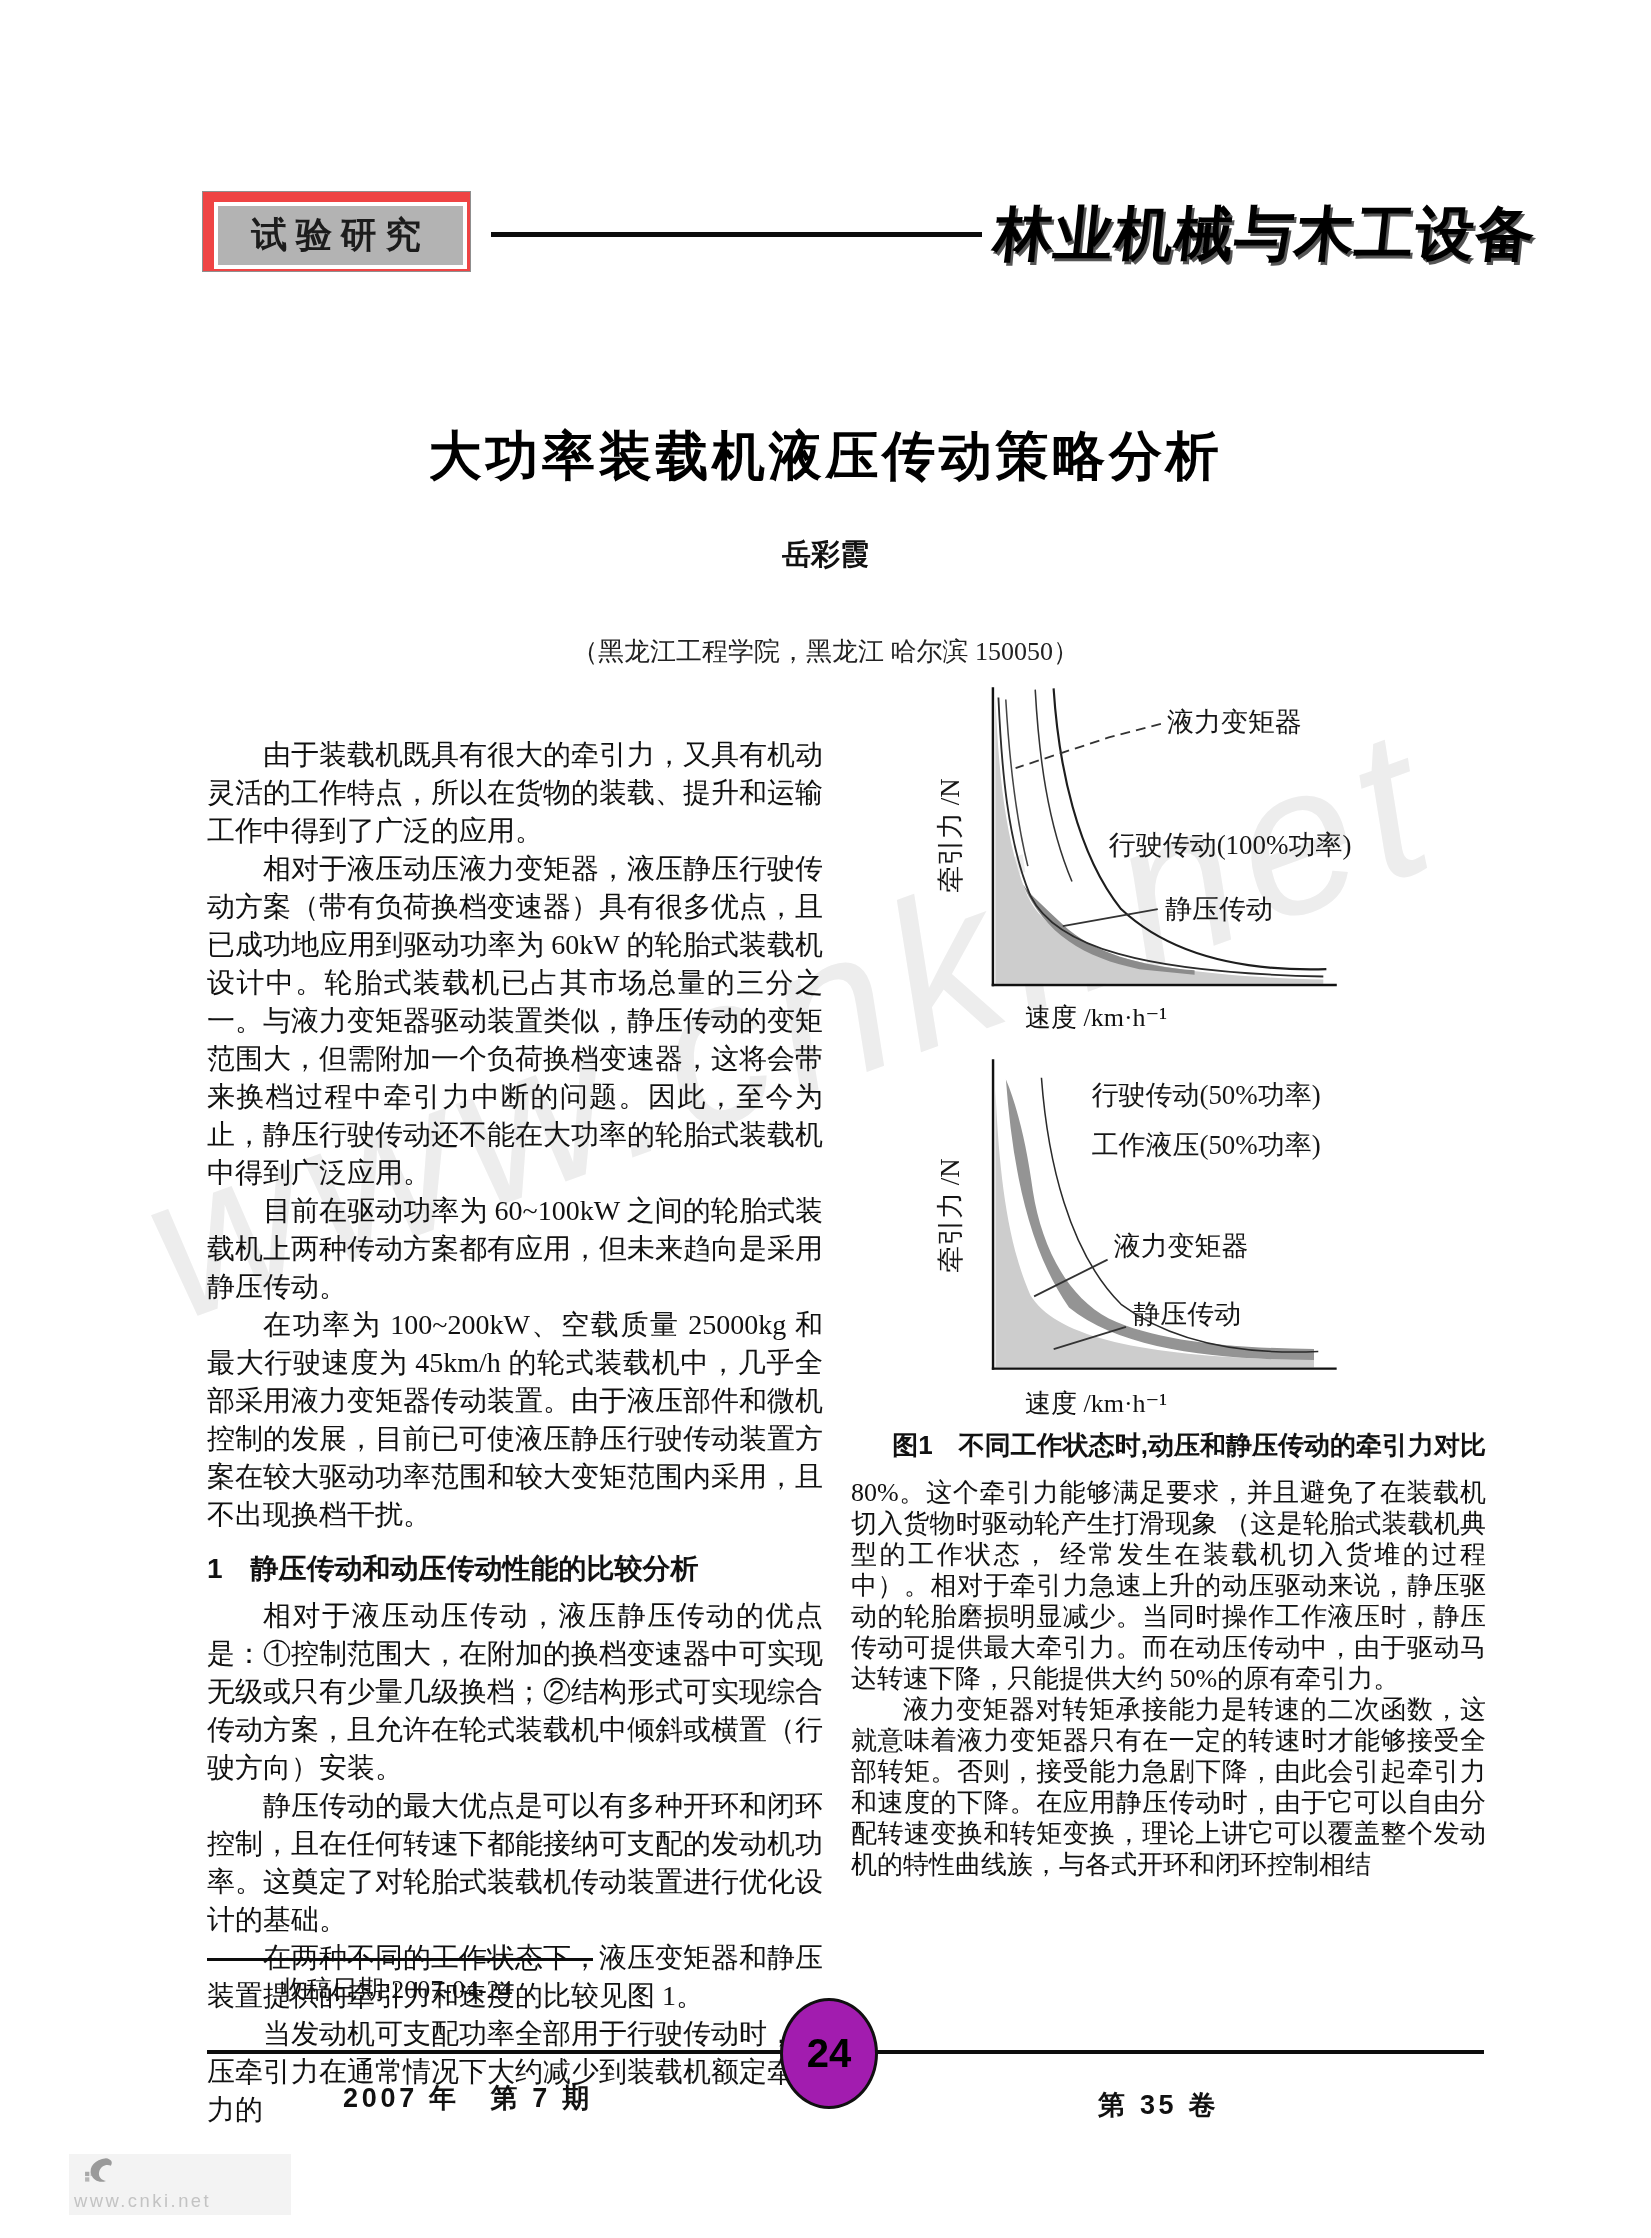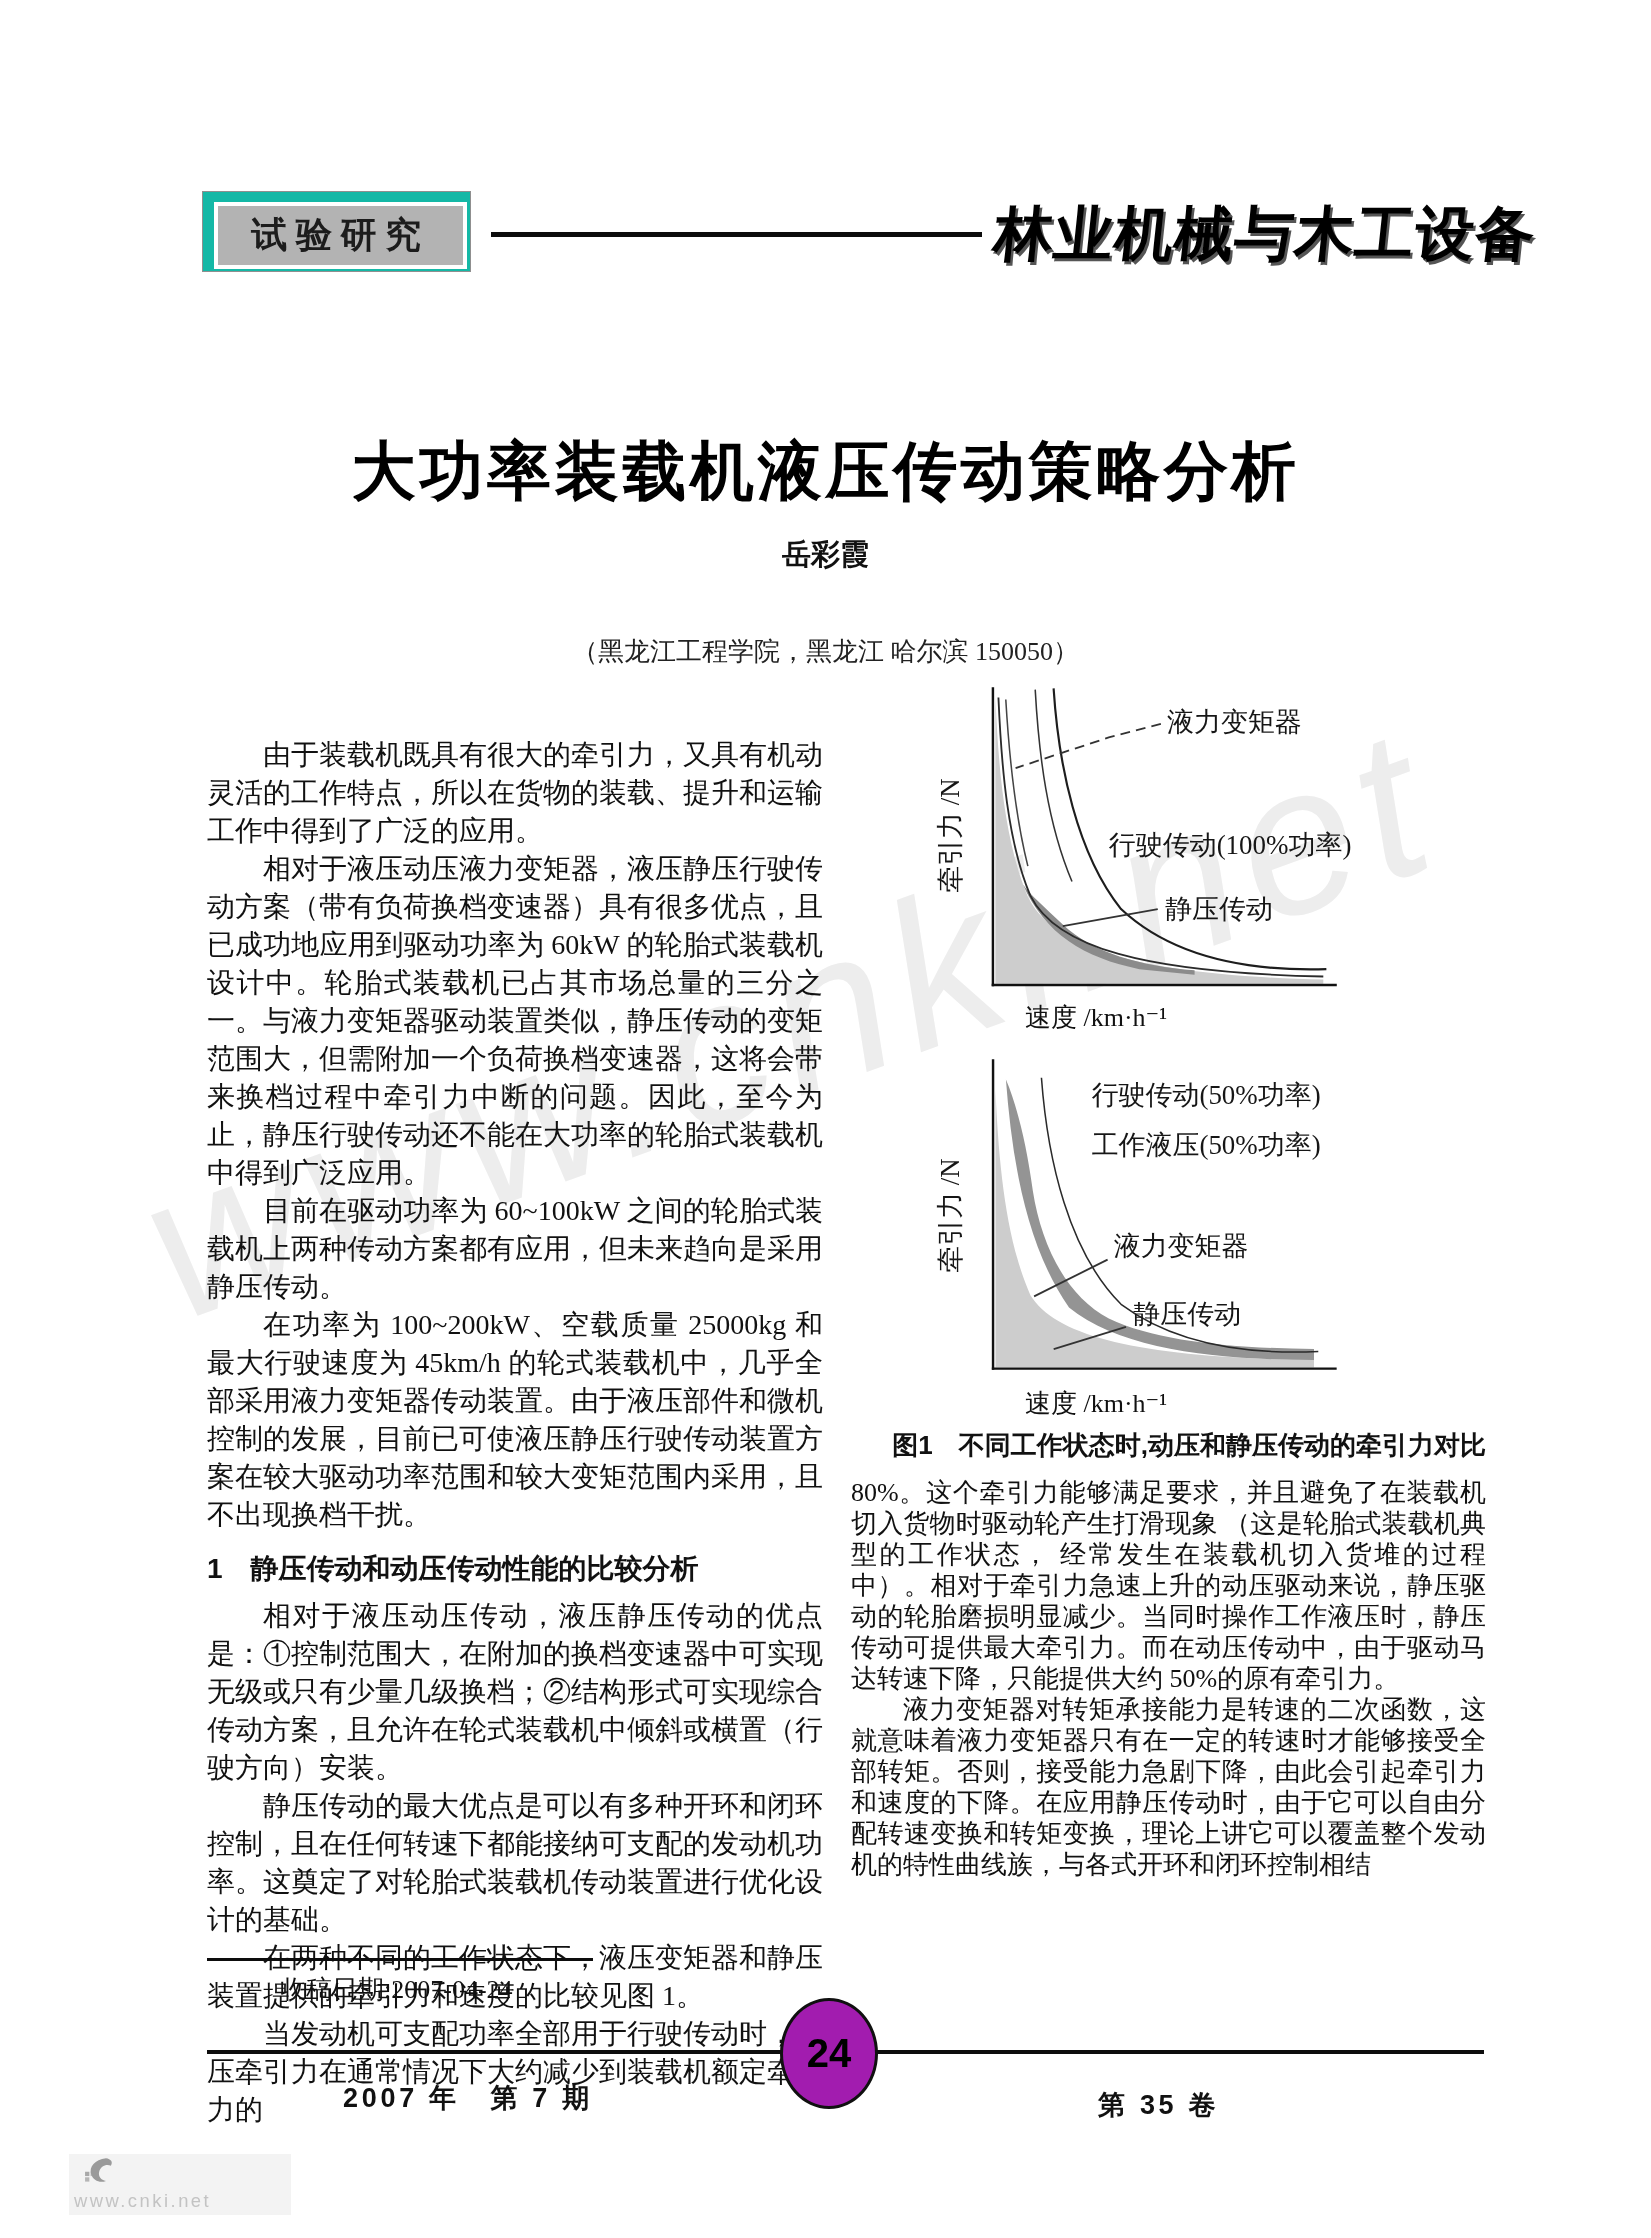--- a/index.html
+++ b/index.html
@@ -1,33 +1,33 @@
 <!DOCTYPE html>
 <html style="font-size:9.8px"><head>
 <meta charset="utf-8">
 <style>
   html,body{margin:0;padding:0;background:#fff;}
   .page{position:relative;width:1651px;height:2239px;background:#fff;overflow:hidden;
         font-family:"Liberation Serif","DejaVu Serif",serif;color:#111;}
   
   .tag-outer{position:absolute;left:202px;top:191px;width:245px;height:59px;
-             background:#14b8a6;border:1.2px solid #8f8f8f;padding:9.8px 11px;}
+             background:#ef4444;border:1.2px solid #8f8f8f;padding:9.8px 11px;}
   .tag-inner{width:100%;height:100%;border:4.3px solid #fff;background:#b3b3b3;
              display:flex;align-items:center;justify-content:center;}
   .tag-text{font-family:"Liberation Sans","DejaVu Sans",sans-serif;font-weight:700;
             font-size:36px;letter-spacing:8.6px;color:#1c1c1c;}
   .header-rule{position:absolute;left:491px;top:232px;width:491px;height:4.9px;background:#0c0c0c;}
   .journal-logo{position:absolute;left:994px;top:195px;width:466px;
                 font-family:"Liberation Sans","DejaVu Sans",sans-serif;
                 font-weight:900;font-size:59px;letter-spacing:1.2px;color:#000;
                 transform:skewX(-6deg);text-shadow:2.5px 2.5px 0 #555;white-space:nowrap;}
   
   .title{position:absolute;left:0;top:385px;width:1651px;text-align:center;
          font-family:"Liberation Sans","DejaVu Sans",sans-serif;font-weight:900;
-         font-size:64px;letter-spacing:3.7px;color:#000;}
+         font-size:53px;letter-spacing:3.7px;color:#000;}
   .author{position:absolute;left:0;top:535px;width:1651px;text-align:center;
           font-size:29px;font-weight:700;}
   .affiliation{position:absolute;left:0;top:594px;width:1651px;text-align:center;
                font-size:26px;color:#222;margin-top:40px;}
   
   .wm-diagonal{position:absolute;left:110px;top:883px;width:1472px;z-index:0;
                font-family:"Liberation Sans","DejaVu Sans",sans-serif;font-style:italic;
                font-size:209px;letter-spacing:11px;color:#ededed;transform:rotate(-20deg);
                white-space:nowrap;pointer-events:none;}
   .cnki-block{position:absolute;left:69px;top:2154px;width:212px;height:56px;z-index:0;

